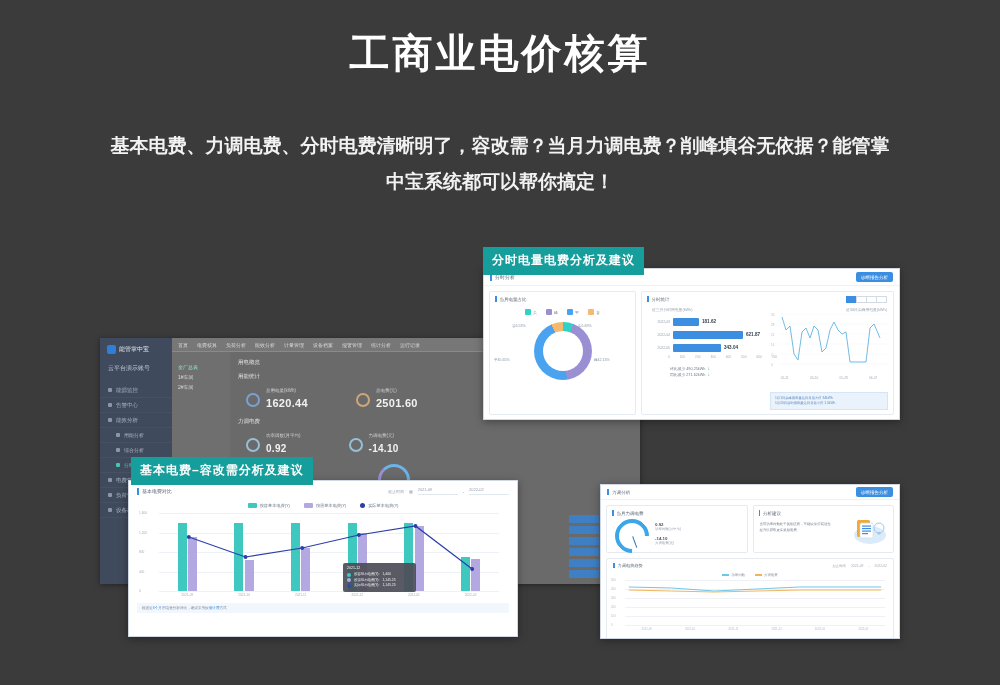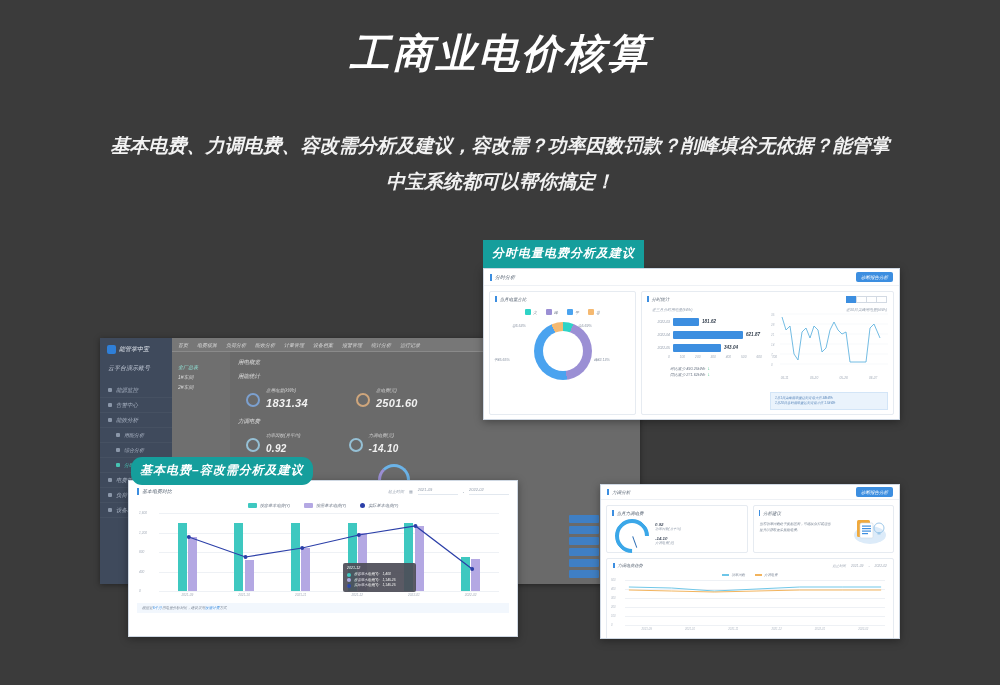--- a/index.html
+++ b/index.html
@@ -2,42 +2,42 @@
 <html><head>
 <meta charset="utf-8">
 <style>
   * { box-sizing: border-box; margin: 0; padding: 0; }
   html, body {
     width: 1000px; height: 685px;
     background: #3b3b3b;
     font-family: "Liberation Sans", "DejaVu Sans", sans-serif;
     overflow: hidden;
   }
-  .page { position: relative; width: 1000px; height: 685px; background: #3b3b3b; font-style: italic; }
+  .page { position: relative; width: 1000px; height: 685px; background: #3b3b3b; }
 
   
   .hero-title {
     position: absolute; top: 26px; left: 0; width: 1000px;
     text-align: center; color: #ffffff;
     font-size: 40px; font-weight: bold; letter-spacing: 3px;
   }
   .hero-sub {
     position: absolute; top: 128px; left: 110px; width: 780px;
     text-align: center; color: #f2f2f2;
     font-size: 19px; font-weight: bold; line-height: 36px;
   }
 
   
   .tag {
     position: absolute; background: #159e9c; color: #ffffff;
     font-size: 12px; font-weight: bold; letter-spacing: 1px;
     padding: 5px 9px 6px 9px; white-space: nowrap; z-index: 40;
   }
-  #tag-shiduan { left: 483px; top: 240px; }
-  #tag-jiben   { left: 131px; top: 457px; border-radius: 11px; }
+  #tag-shiduan { left: 483px; top: 247px; }
+  #tag-jiben   { left: 131px; top: 457px; }
   #tag-litiao  { left: 757px; top: 456px; }
 
   
   .shot { position: absolute; background: #ffffff; overflow: hidden; }
 
   
   #shot-dark {
     left: 100px; top: 338px; width: 540px; height: 246px;
     background: #5e5e5e; z-index: 5;
     box-shadow: 0 1px 6px rgba(0,0,0,.4);
@@ -250,21 +250,21 @@
   .s3-plot .gl { position: absolute; left: 0; right: 0; border-top: 1px solid #eef1f5; }
   .s3-plot .yl { position: absolute; left: -14px; color: #b4bcc7; font-size: 2.8px; transform: translateY(-3px); }
   .s3-x { display: flex; justify-content: space-around; margin: 1px 8px 0 18px; color: #b4bcc7; font-size: 2.8px; }
 </style>
 </head>
 <body>
 
 <div class="page">
 
   <div class="hero-title">工商业电价核算</div>
-  <div class="hero-sub">基本电费、力调电费、容改需分析及建议，容改需？功率因数罚款？削峰填谷无依据？能管掌中宝系统都可以帮你搞定！</div>
+  <div class="hero-sub">基本电费、力调电费、分时电费清晰明了，容改需？当月力调电费？削峰填谷无依据？能管掌中宝系统都可以帮你搞定！</div>
 
   <div class="shot" id="shot-dark">
     <div class="dk-side">
       <div class="dk-logo">
         <span class="mark"></span>
         <span>能管掌中宝</span>
       </div>
       <div class="dk-acct">云平台演示账号</div>
       <div class="dk-nav">
         <div class="it">
@@ -326,21 +326,21 @@
       </div>
 
       <div class="dk-body">
         <div class="dk-sec-t">用电概览</div>
         <div class="dk-sec-t">用能统计</div>
         <div class="dk-kpis">
           <div class="kpi">
             <span class="ring"></span>
             <span>
               <span class="kl" style="display:block">总用电量(kWh)</span>
-              <span class="kv">1831.34</span>
+              <span class="kv">1620.44</span>
             </span>
           </div>
           <div class="kpi">
             <span class="ring o"></span>
             <span>
               <span class="kl" style="display:block">总电费(元)</span>
               <span class="kv">2501.60</span>
             </span>
           </div>
         </div>

